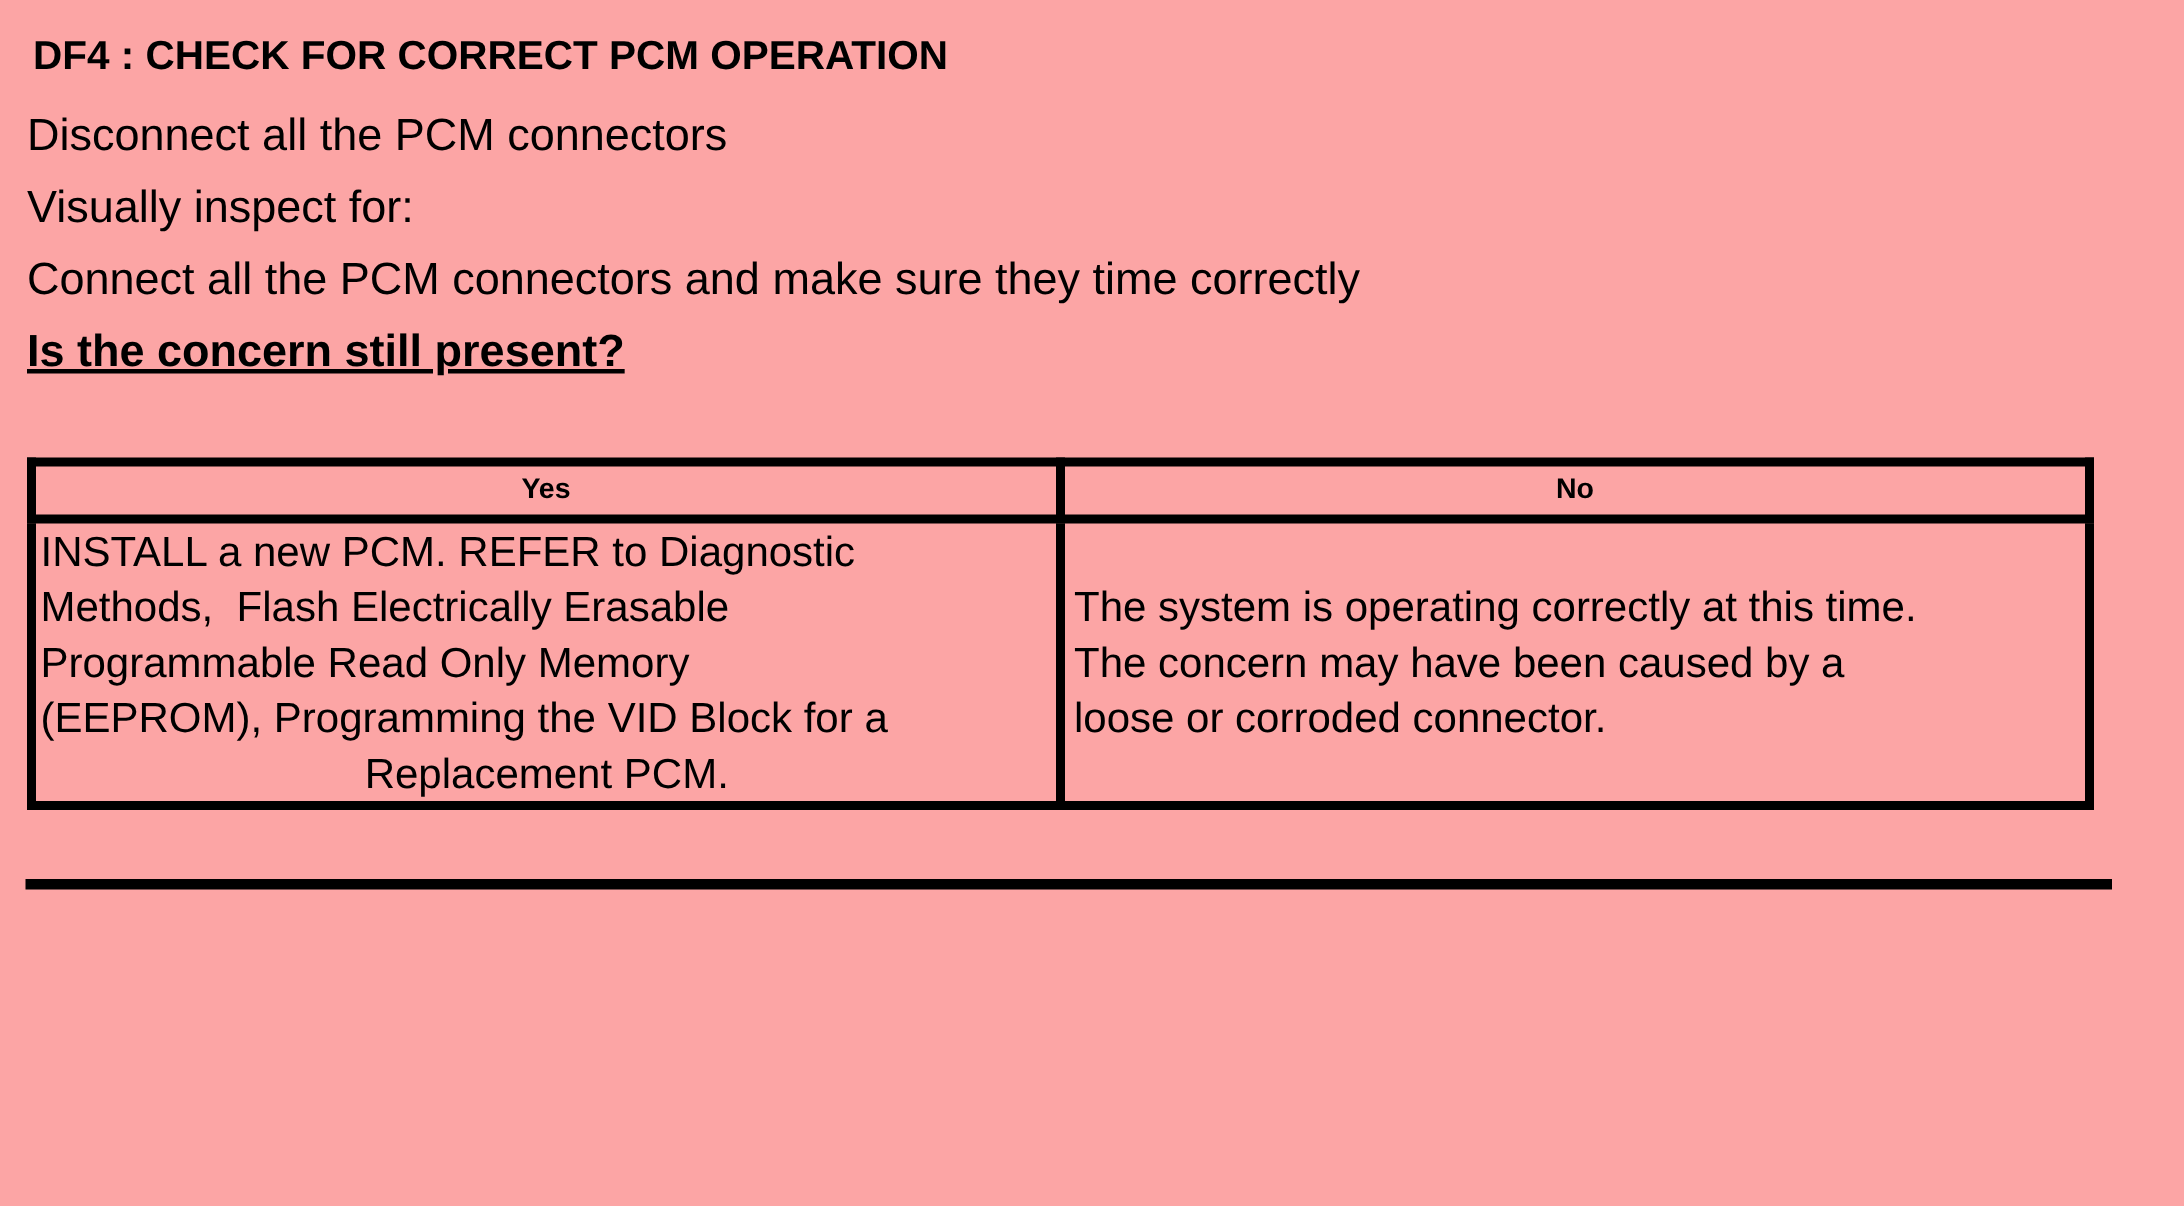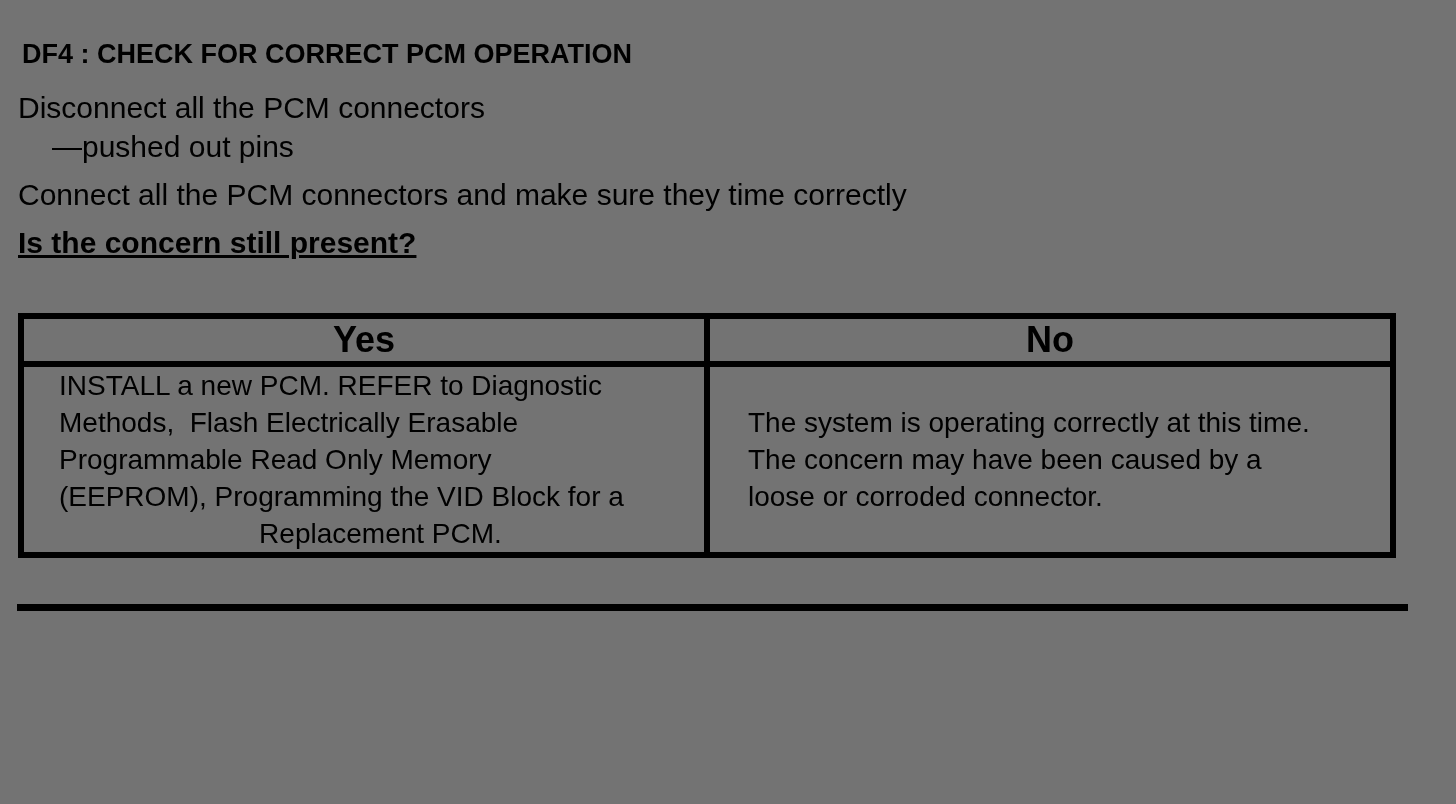--- a/index.html
+++ b/index.html
@@ -7,22 +7,22 @@
     padding: 0;
     background: #ffffff;
     color: #000000;
     font-family: "Liberation Sans", sans-serif;
   }
   .page {
     position: relative;
     width: 1456px;
     height: 804px;
     overflow: hidden;
-    background: #737373;
-    padding: 39px 0 0 18px;
+    background: #fca5a5;
+    padding: 22px 0 0 18px;
     box-sizing: border-box;
   }
   .doc-title {
     font-size: 27px;
     font-weight: bold;
     line-height: 30px;
     margin: 0 0 20px 4px;
     white-space: pre;
   }
   .para {
@@ -51,21 +51,21 @@
     border-collapse: collapse;
     table-layout: fixed;
     width: 1378px;
     margin-top: 52px;
   }
   table.decision-table th,
   table.decision-table td {
     border: 6px solid #000000;
   }
   table.decision-table th {
-    font-size: 36px;
+    font-size: 19px;
     font-weight: bold;
     height: 32px;
     padding: 0;
     text-align: center;
     vertical-align: middle;
   }
   td.answer-cell {
     font-size: 28px;
     line-height: 37px;
     height: 185px;
@@ -74,21 +74,20 @@
   td.yes-cell {
     vertical-align: top;
     padding: 0 2px 0 3px;
   }
   td.no-cell {
     vertical-align: middle;
     padding: 0 2px 0 6px;
   }
   .cell-line {
     white-space: pre-wrap;
-    margin-left: 32px;
   }
   .yes-cell .cell-lines .cell-line:last-child {
     text-align: center;
   }
   .bottom-rule {
     margin-top: 46px;
     margin-left: -1px;
     width: 1391px;
     height: 7px;
     background: #000000;
@@ -96,23 +95,23 @@
 </style>
 </head>
 <body>
 
 <div class="page">
 
   <div class="doc-title">DF4 : CHECK FOR CORRECT PCM OPERATION</div>
 
   <div class="para first">Disconnect all the PCM connectors</div>
 
+  <div class="para">Visually inspect for:</div>
 
   <div class="inspect-list">
-    <div class="inspect-item">—pushed out pins</div>
   </div>
 
   <div class="para">Connect all the PCM connectors and make sure they time correctly</div>
 
 
 
   <div class="para question">Is the concern still present?</div>
 
   <table class="decision-table">
     <thead>

